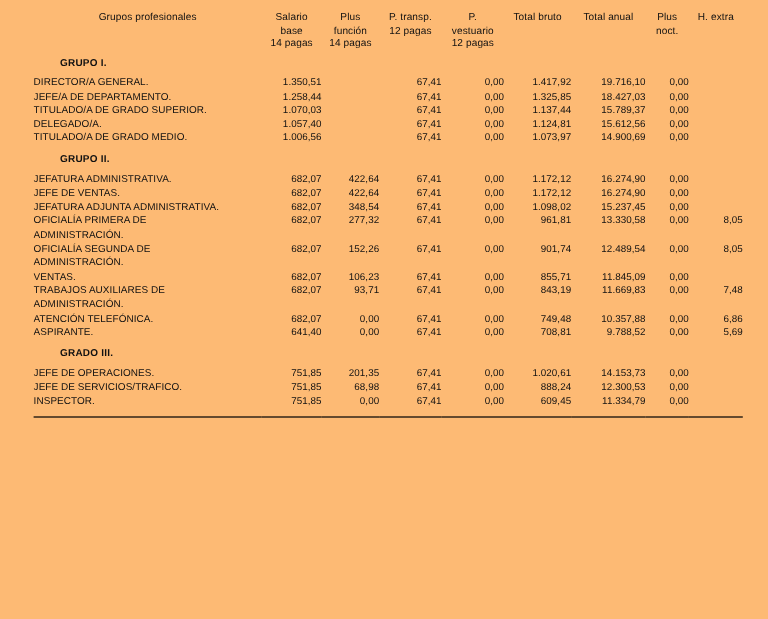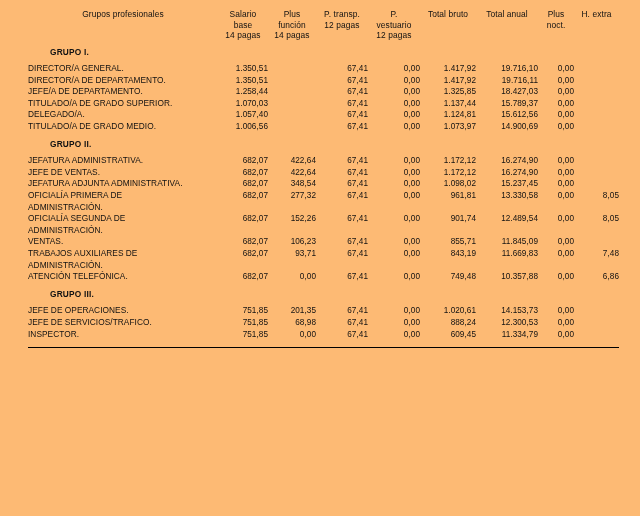--- a/index.html
+++ b/index.html
@@ -192,31 +192,20 @@
           <td class="num vl">1.350,51</td>
           <td class="num vl"></td>
           <td class="num vl">67,41</td>
           <td class="num vl">0,00</td>
           <td class="num vl">1.417,92</td>
           <td class="num vl">19.716,10</td>
           <td class="num vl">0,00</td>
           <td class="num vl vr"></td>
         </tr>
         <tr>
-          <td class="name">DIRECTOR/A DE DEPARTAMENTO.</td>
-          <td class="num vl">1.350,51</td>
-          <td class="num vl"></td>
-          <td class="num vl">67,41</td>
-          <td class="num vl">0,00</td>
-          <td class="num vl">1.417,92</td>
-          <td class="num vl">19.716,11</td>
-          <td class="num vl">0,00</td>
-          <td class="num vl vr"></td>
-        </tr>
-        <tr>
           <td class="name">JEFE/A DE DEPARTAMENTO.</td>
           <td class="num vl">1.258,44</td>
           <td class="num vl"></td>
           <td class="num vl">67,41</td>
           <td class="num vl">0,00</td>
           <td class="num vl">1.325,85</td>
           <td class="num vl">18.427,03</td>
           <td class="num vl">0,00</td>
           <td class="num vl vr"></td>
         </tr>
@@ -400,33 +389,44 @@
           <td class="name">ATENCIÓN TELEFÓNICA.</td>
           <td class="num vl">682,07</td>
           <td class="num vl">0,00</td>
           <td class="num vl">67,41</td>
           <td class="num vl">0,00</td>
           <td class="num vl">749,48</td>
           <td class="num vl">10.357,88</td>
           <td class="num vl">0,00</td>
           <td class="num vl vr">6,86</td>
         </tr>
+        <tr>
+          <td class="name">ASPIRANTE.</td>
+          <td class="num vl">641,40</td>
+          <td class="num vl">0,00</td>
+          <td class="num vl">67,41</td>
+          <td class="num vl">0,00</td>
+          <td class="num vl">708,81</td>
+          <td class="num vl">9.788,52</td>
+          <td class="num vl">0,00</td>
+          <td class="num vl vr">5,69</td>
+        </tr>
         <tr class="spacer">
           <td></td>
           <td class="vl"></td>
           <td class="vl"></td>
           <td class="vl"></td>
           <td class="vl"></td>
           <td class="vl"></td>
           <td class="vl"></td>
           <td class="vl"></td>
           <td class="vl vr"></td>
         </tr>
         <tr class="group-head">
-          <td class="name">GRUPO III.</td>
+          <td class="name">GRADO III.</td>
           <td class="num vl"></td>
           <td class="num vl"></td>
           <td class="num vl"></td>
           <td class="num vl"></td>
           <td class="num vl"></td>
           <td class="num vl"></td>
           <td class="num vl"></td>
           <td class="num vl vr"></td>
         </tr>
         <tr class="spacer-sm">

